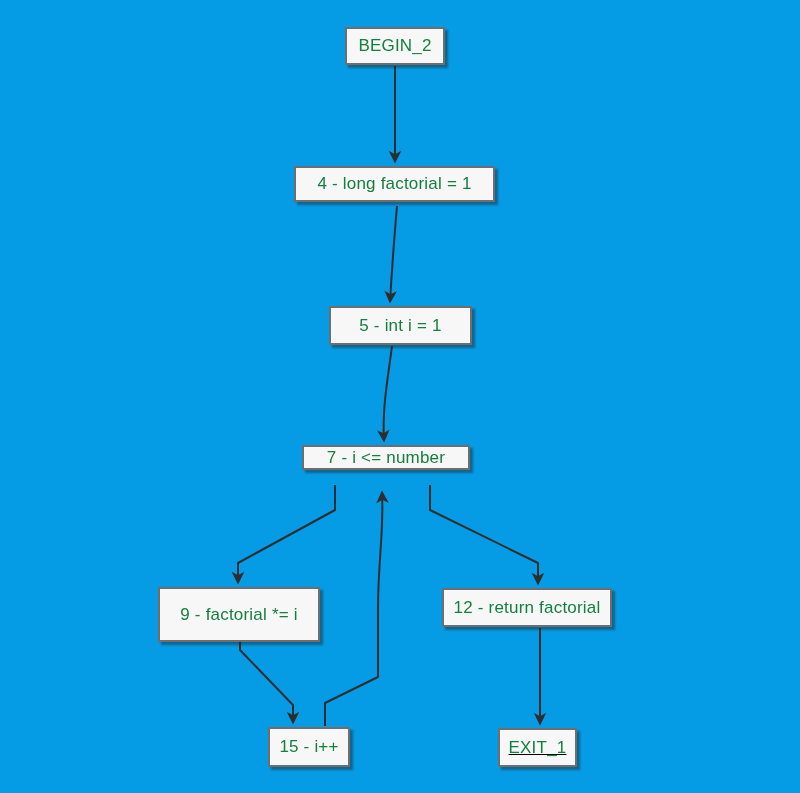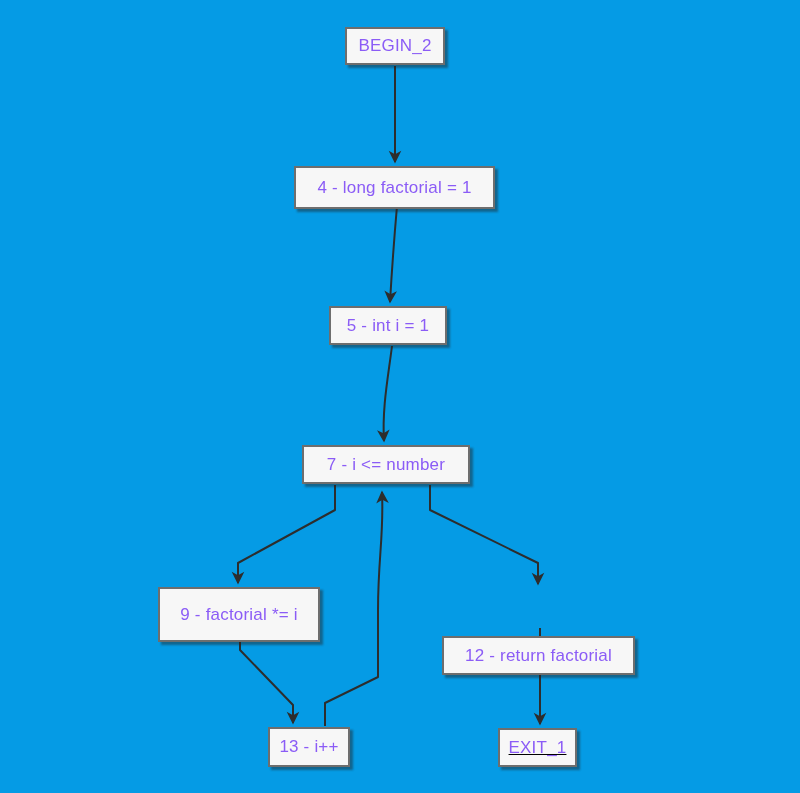--- a/index.html
+++ b/index.html
@@ -39,21 +39,21 @@
     display: flex;
     align-items: center;
     justify-content: center;
     background: var(--node-fill);
     border: 2px solid var(--node-border);
     box-shadow: 3px 3px 2px rgba(35,35,35,0.45);
     cursor: default;
   }
   .node-label {
     font-size: 17px;
-    color: #8b5cf6;
+    color: #15803d;
     white-space: nowrap;
     letter-spacing: 0.2px;
   }
 </style>
 </head>
 <body>
 
 <div class="canvas">
 
   <svg class="edges" viewBox="0 0 800 793" xmlns="http://www.w3.org/2000/svg">
@@ -69,41 +69,41 @@
     <path class="edge" d="M430,485 L430,510 L538,563 L538,584" marker-end="url(#arrow)"></path>
     <path class="edge" d="M240,628 L240,650 L293,705 L293,723" marker-end="url(#arrow)"></path>
     <path class="edge" d="M325,726 L325,703 L378,677 L378,610 C378,558 384,535 382,492" marker-end="url(#arrow)"></path>
     <path class="edge" d="M540,628 L540,724" marker-end="url(#arrow)"></path>
   </svg>
 
   <div class="node" style="left:345px; top:27px; width:100px; height:38px;">
     <span class="node-label">BEGIN_2</span>
   </div>
 
-  <div class="node" style="left:294px; top:166px; width:201px; height:43px;">
+  <div class="node" style="left:294px; top:166px; width:201px; height:36px;">
     <span class="node-label">4 - long factorial = 1</span>
   </div>
 
-  <div class="node" style="left:329px; top:306px; width:118px; height:39px;">
+  <div class="node" style="left:329px; top:306px; width:143px; height:39px;">
     <span class="node-label">5 - int i = 1</span>
   </div>
 
-  <div class="node" style="left:302px; top:445px; width:168px; height:39px;">
+  <div class="node" style="left:302px; top:445px; width:168px; height:25px;">
     <span class="node-label">7 - i &lt;= number</span>
   </div>
 
   <div class="node" style="left:158px; top:587px; width:162px; height:55px;">
     <span class="node-label">9 - factorial *= i</span>
   </div>
 
-  <div class="node" style="left:442px; top:588px; width:193px; height:39px;margin-top:48px;">
+  <div class="node" style="left:442px; top:588px; width:170px; height:39px;">
     <span class="node-label">12 - return factorial</span>
   </div>
 
   <div class="node" style="left:268px; top:727px; width:82px; height:40px;">
-    <span class="node-label">13 - i++</span>
+    <span class="node-label">15 - i++</span>
   </div>
 
   <div class="node" style="left:498px; top:728px; width:79px; height:39px;text-decoration:underline;">
     <span class="node-label">EXIT_1</span>
   </div>
 
 </div>
 
 </body></html>

